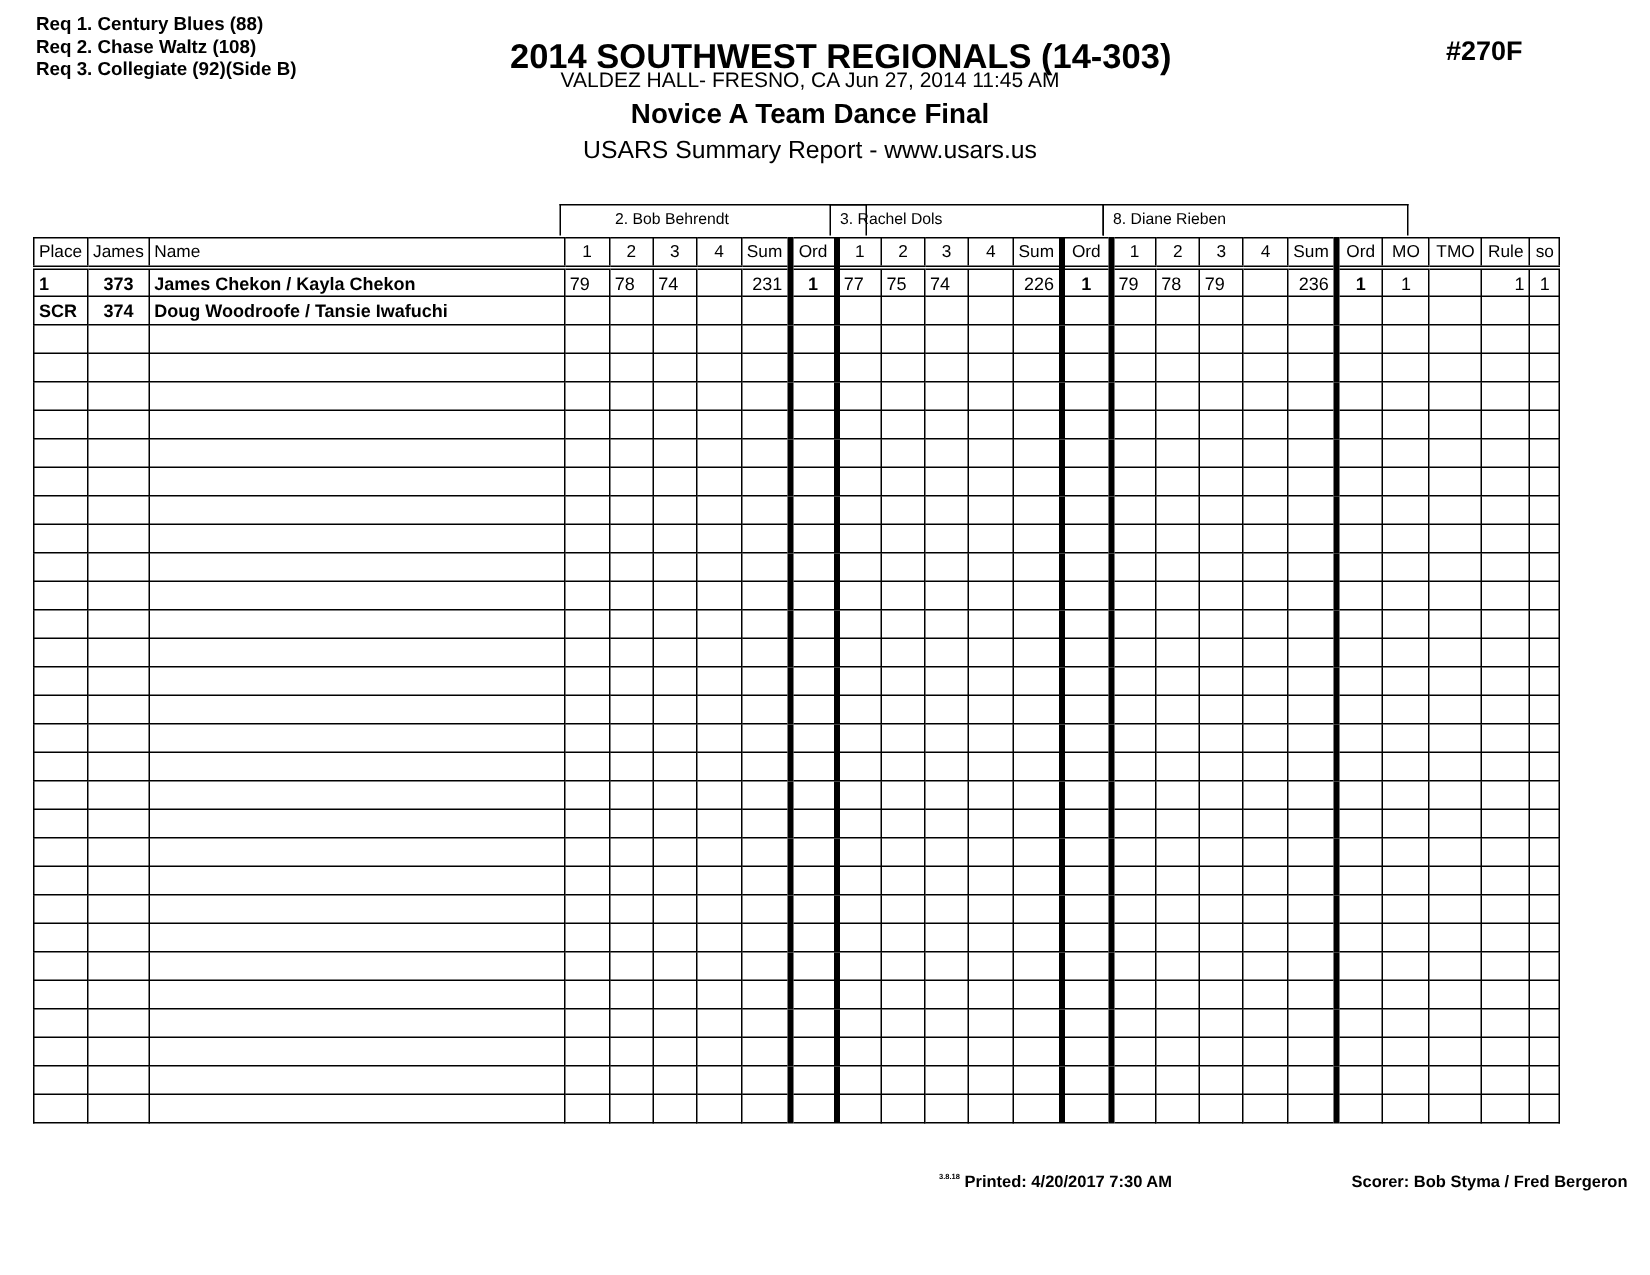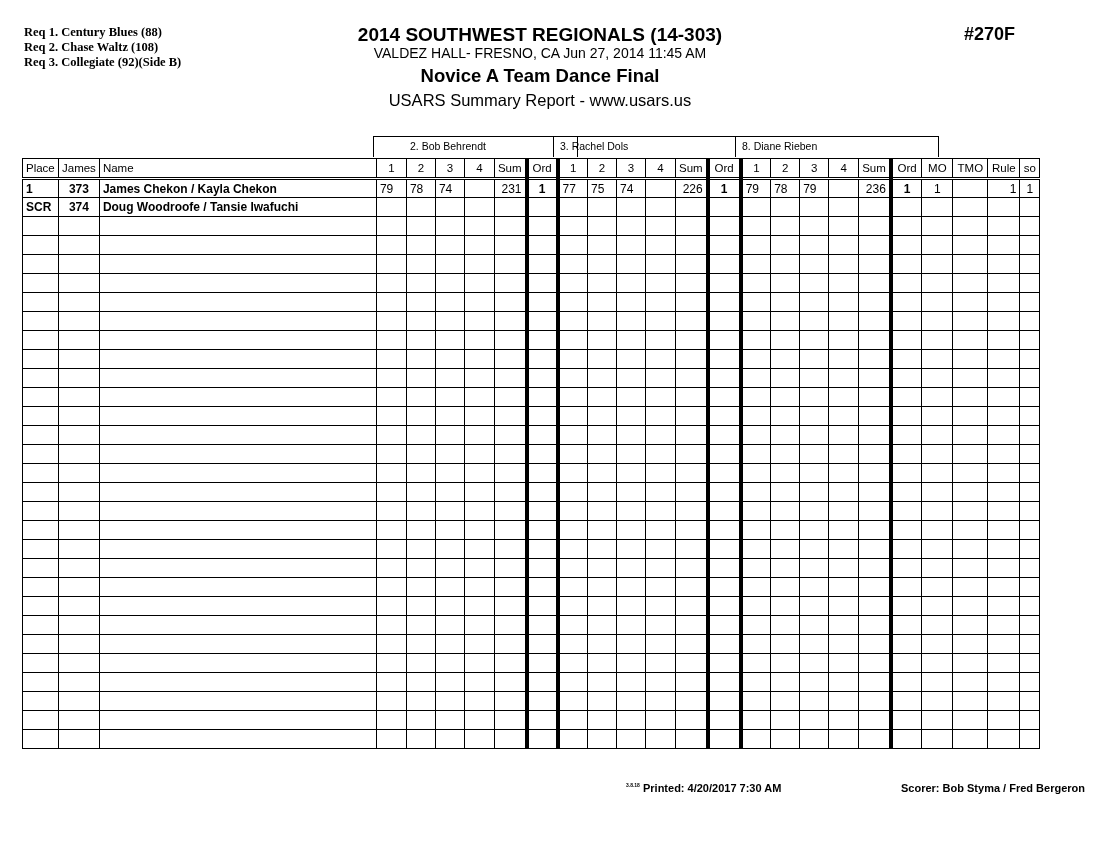--- a/index.html
+++ b/index.html
@@ -1,20 +1,20 @@
 <!DOCTYPE html>
 <html><head>
 <meta charset="utf-8">
 <style>
   html, body { margin:0; padding:0; background:#fff; }
   body { width:1100px; height:850px; position:relative; font-family:"Liberation Sans", sans-serif; color:#000; overflow:hidden; }
-  .req { position:absolute; left:24px; top:25px; font-size:12.5px; font-weight:bold; line-height:15px;font-family:Liberation Serif, serif; }
+  .req { position:absolute; left:24px; top:9px; font-size:12.5px; font-weight:bold; line-height:15px; }
   .req div { white-space:nowrap; }
   .title { position:absolute; left:340px; width:400px; text-align:center; white-space:nowrap; }
-  .t1 { top:24px; font-size:19px; font-weight:bold;text-align:center; }
+  .t1 { top:24px; font-size:23px; font-weight:bold;text-align:center; }
   .t2 { top:45px; font-size:14px; }
   .t3 { top:65px; font-size:18.5px; font-weight:bold; }
   .t4 { top:91px; font-size:16.5px; }
   .code { position:absolute; left:964px; top:24px; font-size:18px; font-weight:bold; }
   .judgehdr { position:absolute; top:136px; height:21px; border:1px solid #000; border-bottom:none; font-size:10.5px; box-sizing:border-box; padding:3px 0 0 6px; white-space:nowrap; }
   table.grid { position:absolute; left:22px; top:158px; border-collapse:collapse; table-layout:fixed; }
   table.grid td { border:1px solid #000; height:19px; padding:0 3px; font-size:12px; white-space:nowrap; overflow:hidden; box-sizing:border-box; }
   table.grid tr.hdr td { font-size:11.5px; height:20px; border-bottom:3px double #000; text-align:center; }
   table.grid tr.hdr td.left { text-align:left; }
   td.num { text-align:center; }

